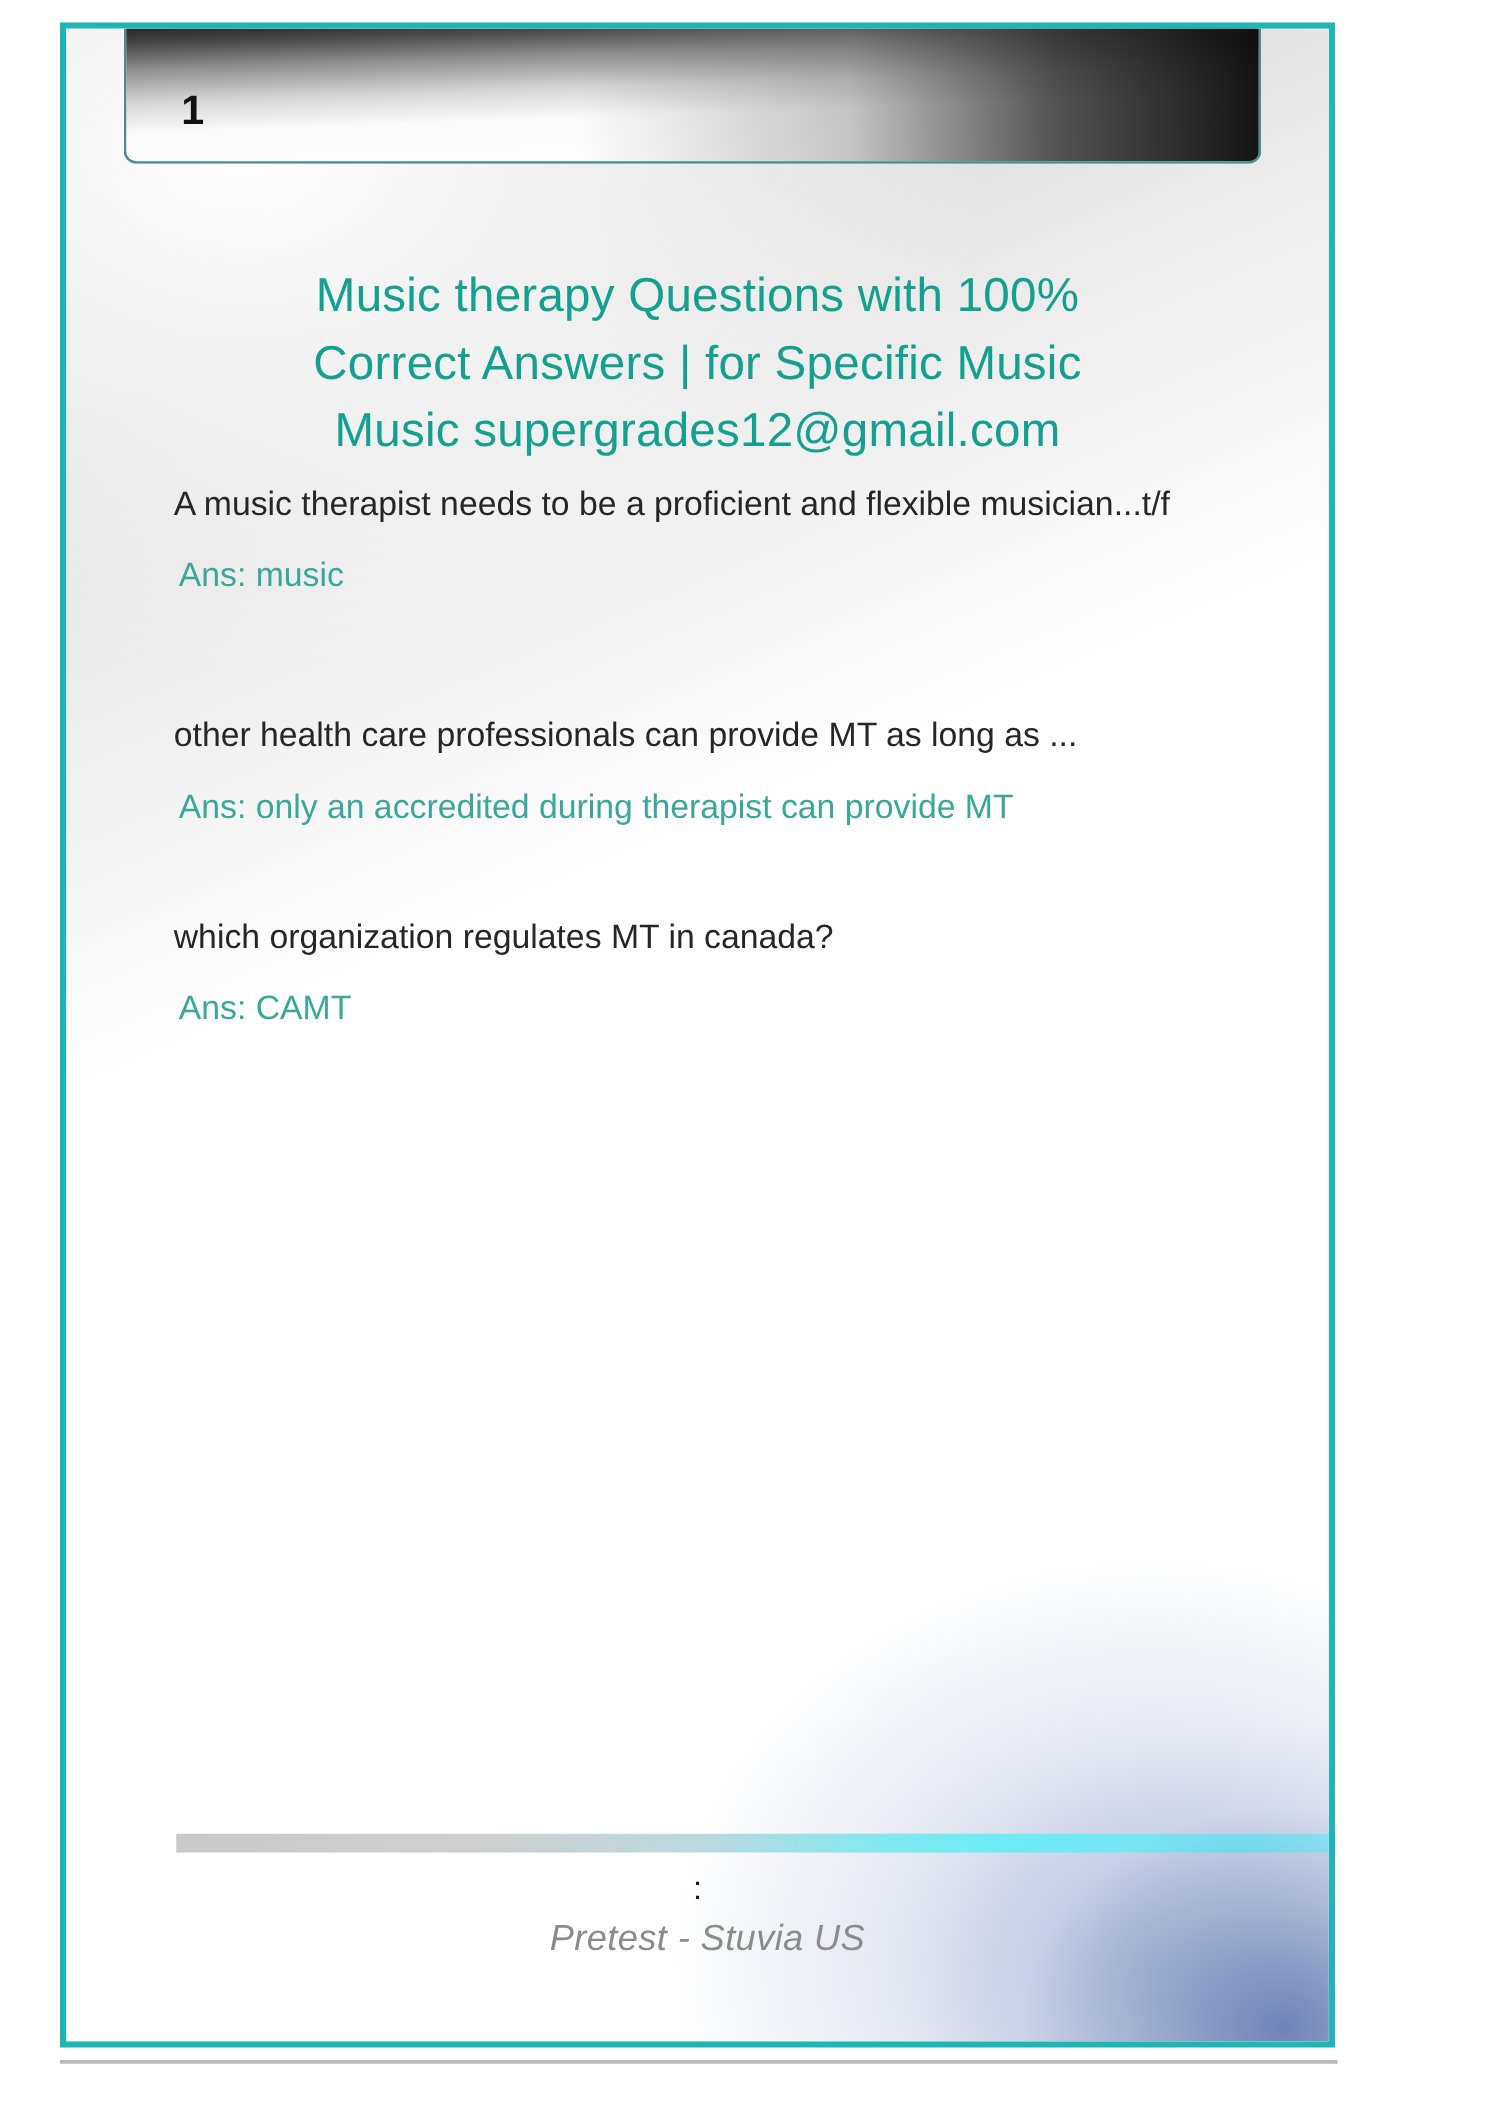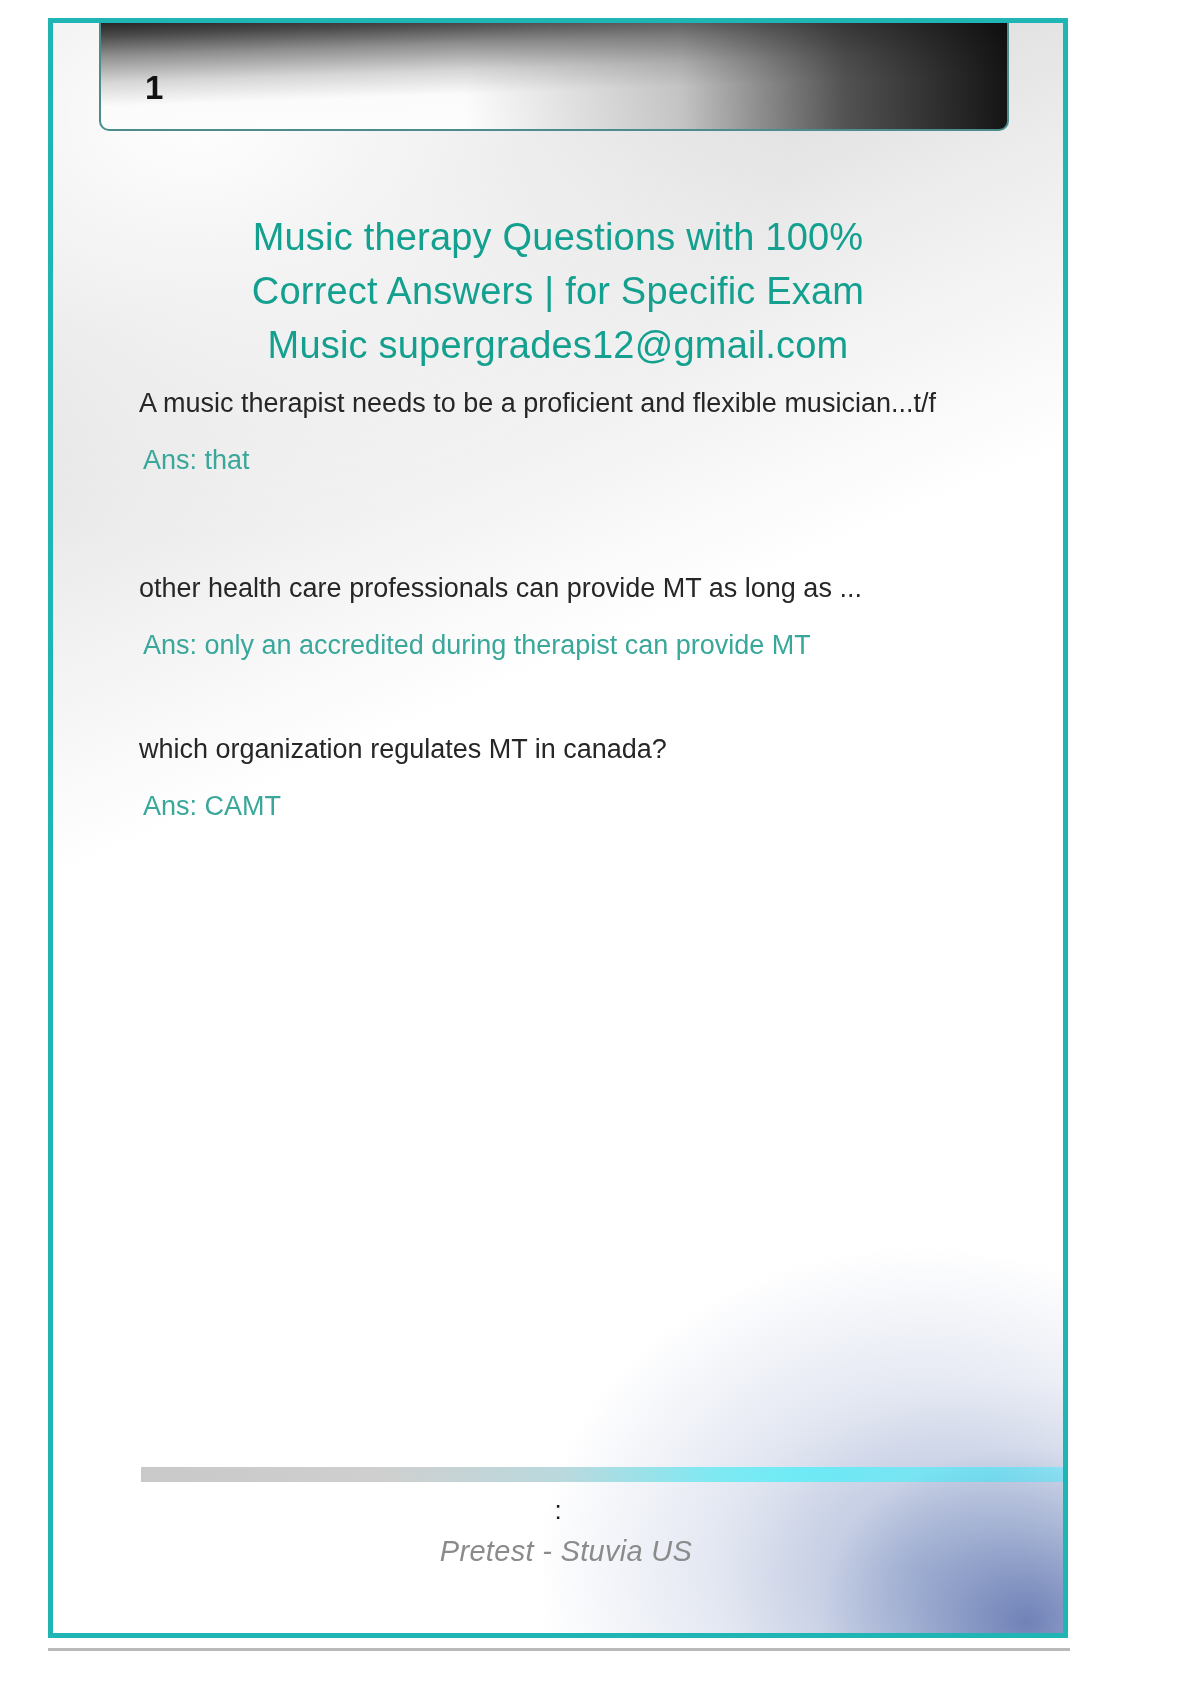--- a/index.html
+++ b/index.html
@@ -190,29 +190,29 @@
 
     <div class="page-tab">
 
       <div class="page-number">1</div>
     </div>
 
     <div class="content">
 
       <div class="doc-title">
         <span class="tline">Music therapy Questions with 100%</span>
-        <span class="tline">Correct Answers | for Specific Exam</span>
+        <span class="tline">Correct Answers | for Specific Music</span>
         <span class="tline">Music supergrades12@gmail.com</span>
       </div>
 
       <div class="qa-list">
 
         <div class="qa-block b1">
           <p class="q-text">A music therapist needs to be a proficient and flexible musician...t/f</p>
-          <p class="a-text">Ans: that</p>
+          <p class="a-text">Ans: music</p>
         </div>
 
 
         <div class="qa-block b3">
           <p class="q-text">other health care professionals can provide MT as long as ...</p>
           <p class="a-text">Ans: only an accredited during therapist can provide MT</p>
         </div>
 
         <div class="qa-block b4">
           <p class="q-text">which organization regulates MT in canada?</p>

